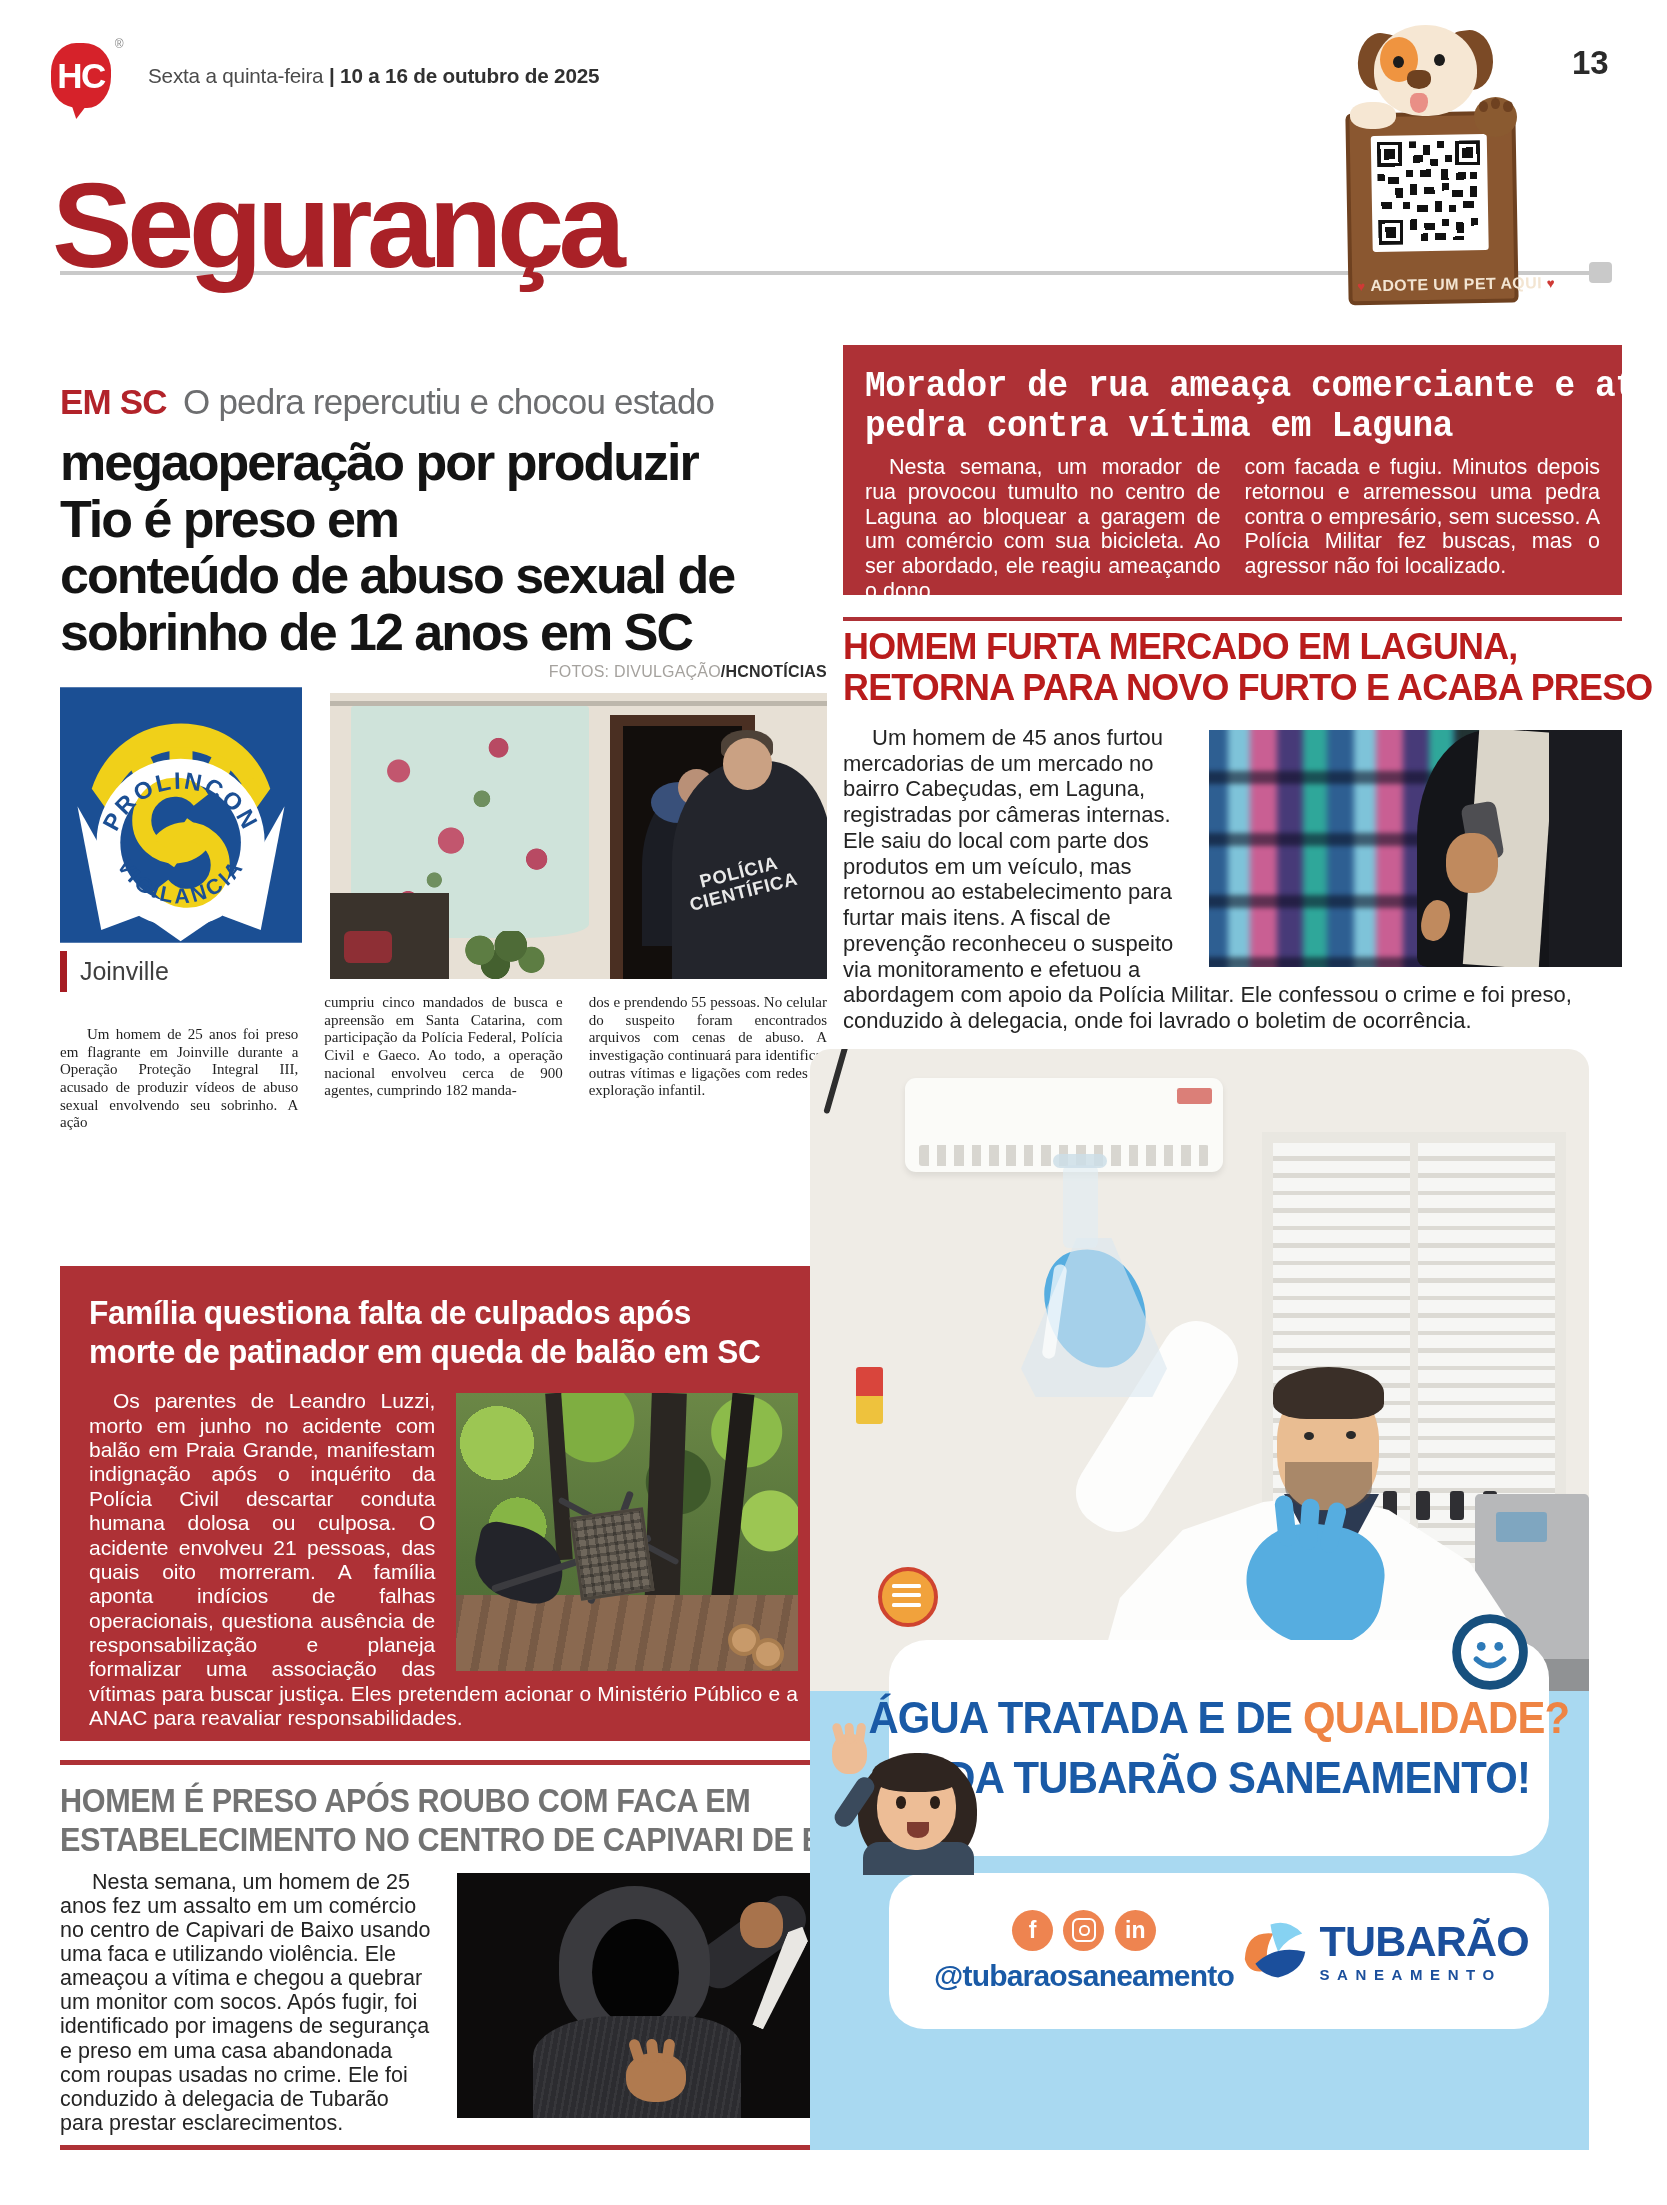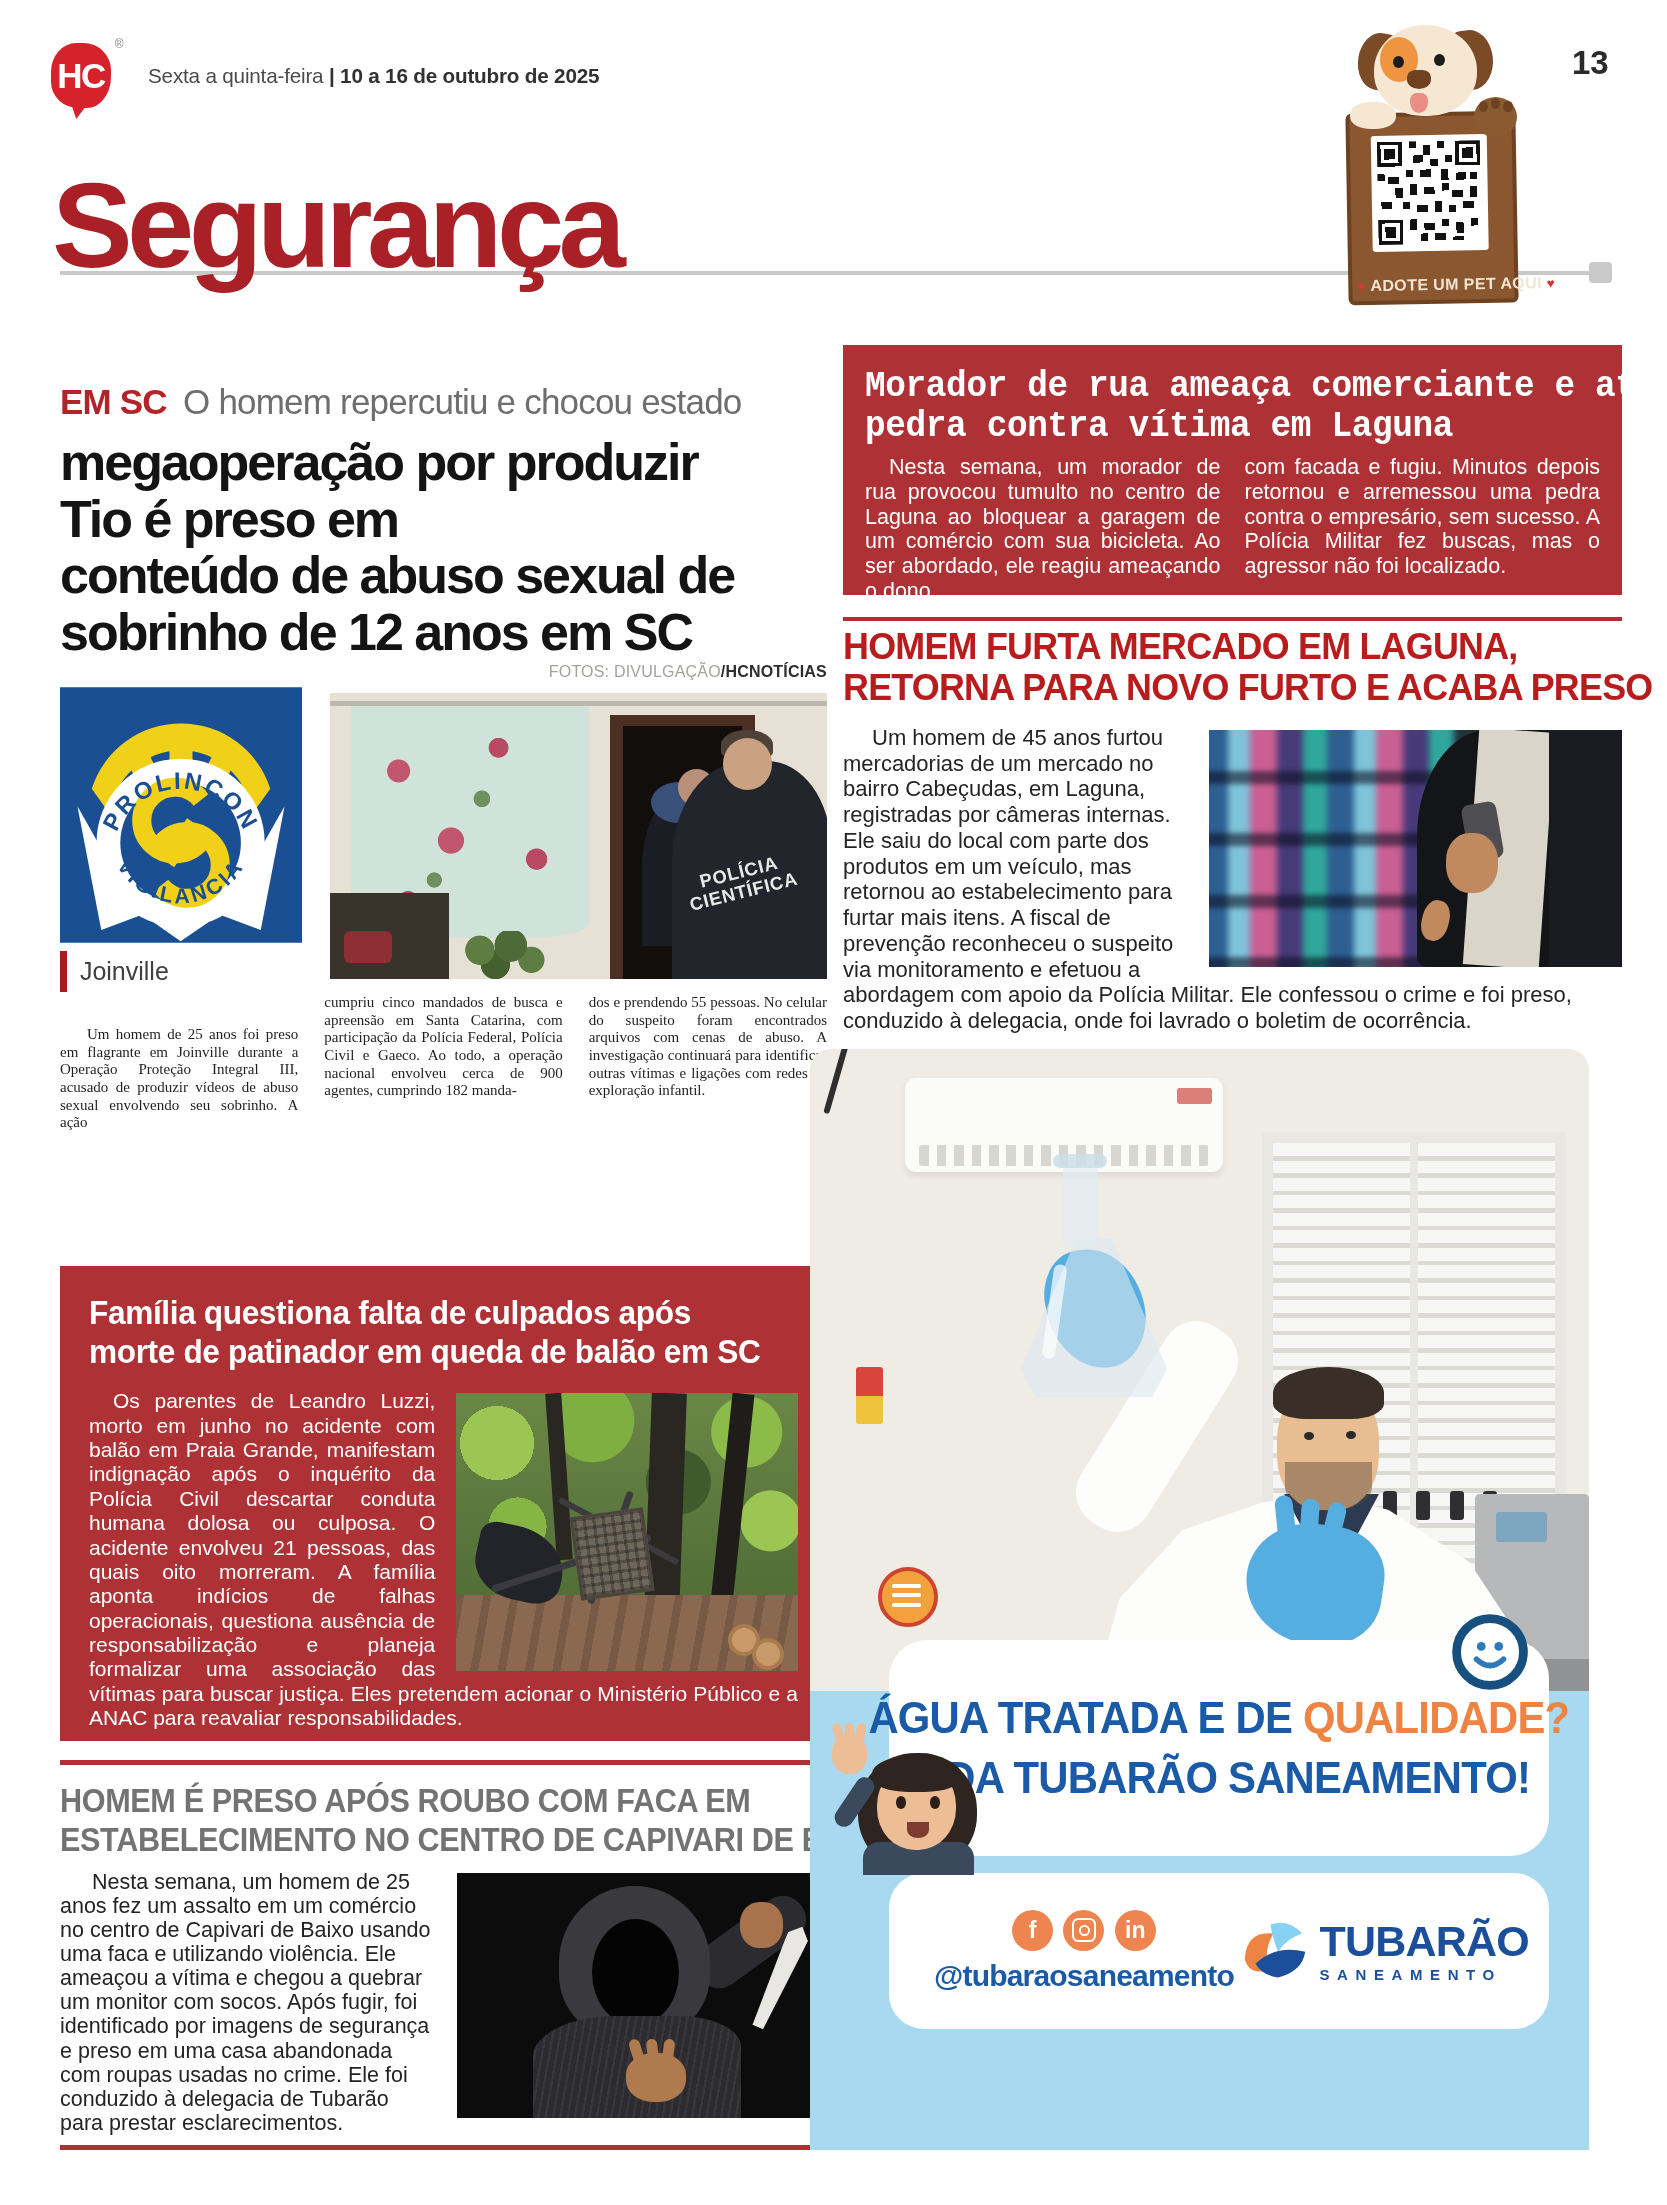--- a/index.html
+++ b/index.html
@@ -350,21 +350,21 @@
         <i></i>
         <i></i>
       </div>
     <div class="paw-l"></div>
   </div>
 
   <div class="abs section-title">Segurança</div>
 
   <div class="abs kicker-row">
     <span class="kicker">EM SC</span>
-    <span class="kicker-sub">O homem repercutiu e chocou estado</span>
+    <span class="kicker-sub">O pedra repercutiu e chocou estado</span>
   </div>
 
   <div class="abs main-headline">
     <div>megaoperação por produzir</div>
     <div>Tio é preso em</div>
     <div>conteúdo de abuso sexual de</div>
     <div>sobrinho de 12 anos em SC</div>
   </div>
 
   <div class="abs photo-credit">

